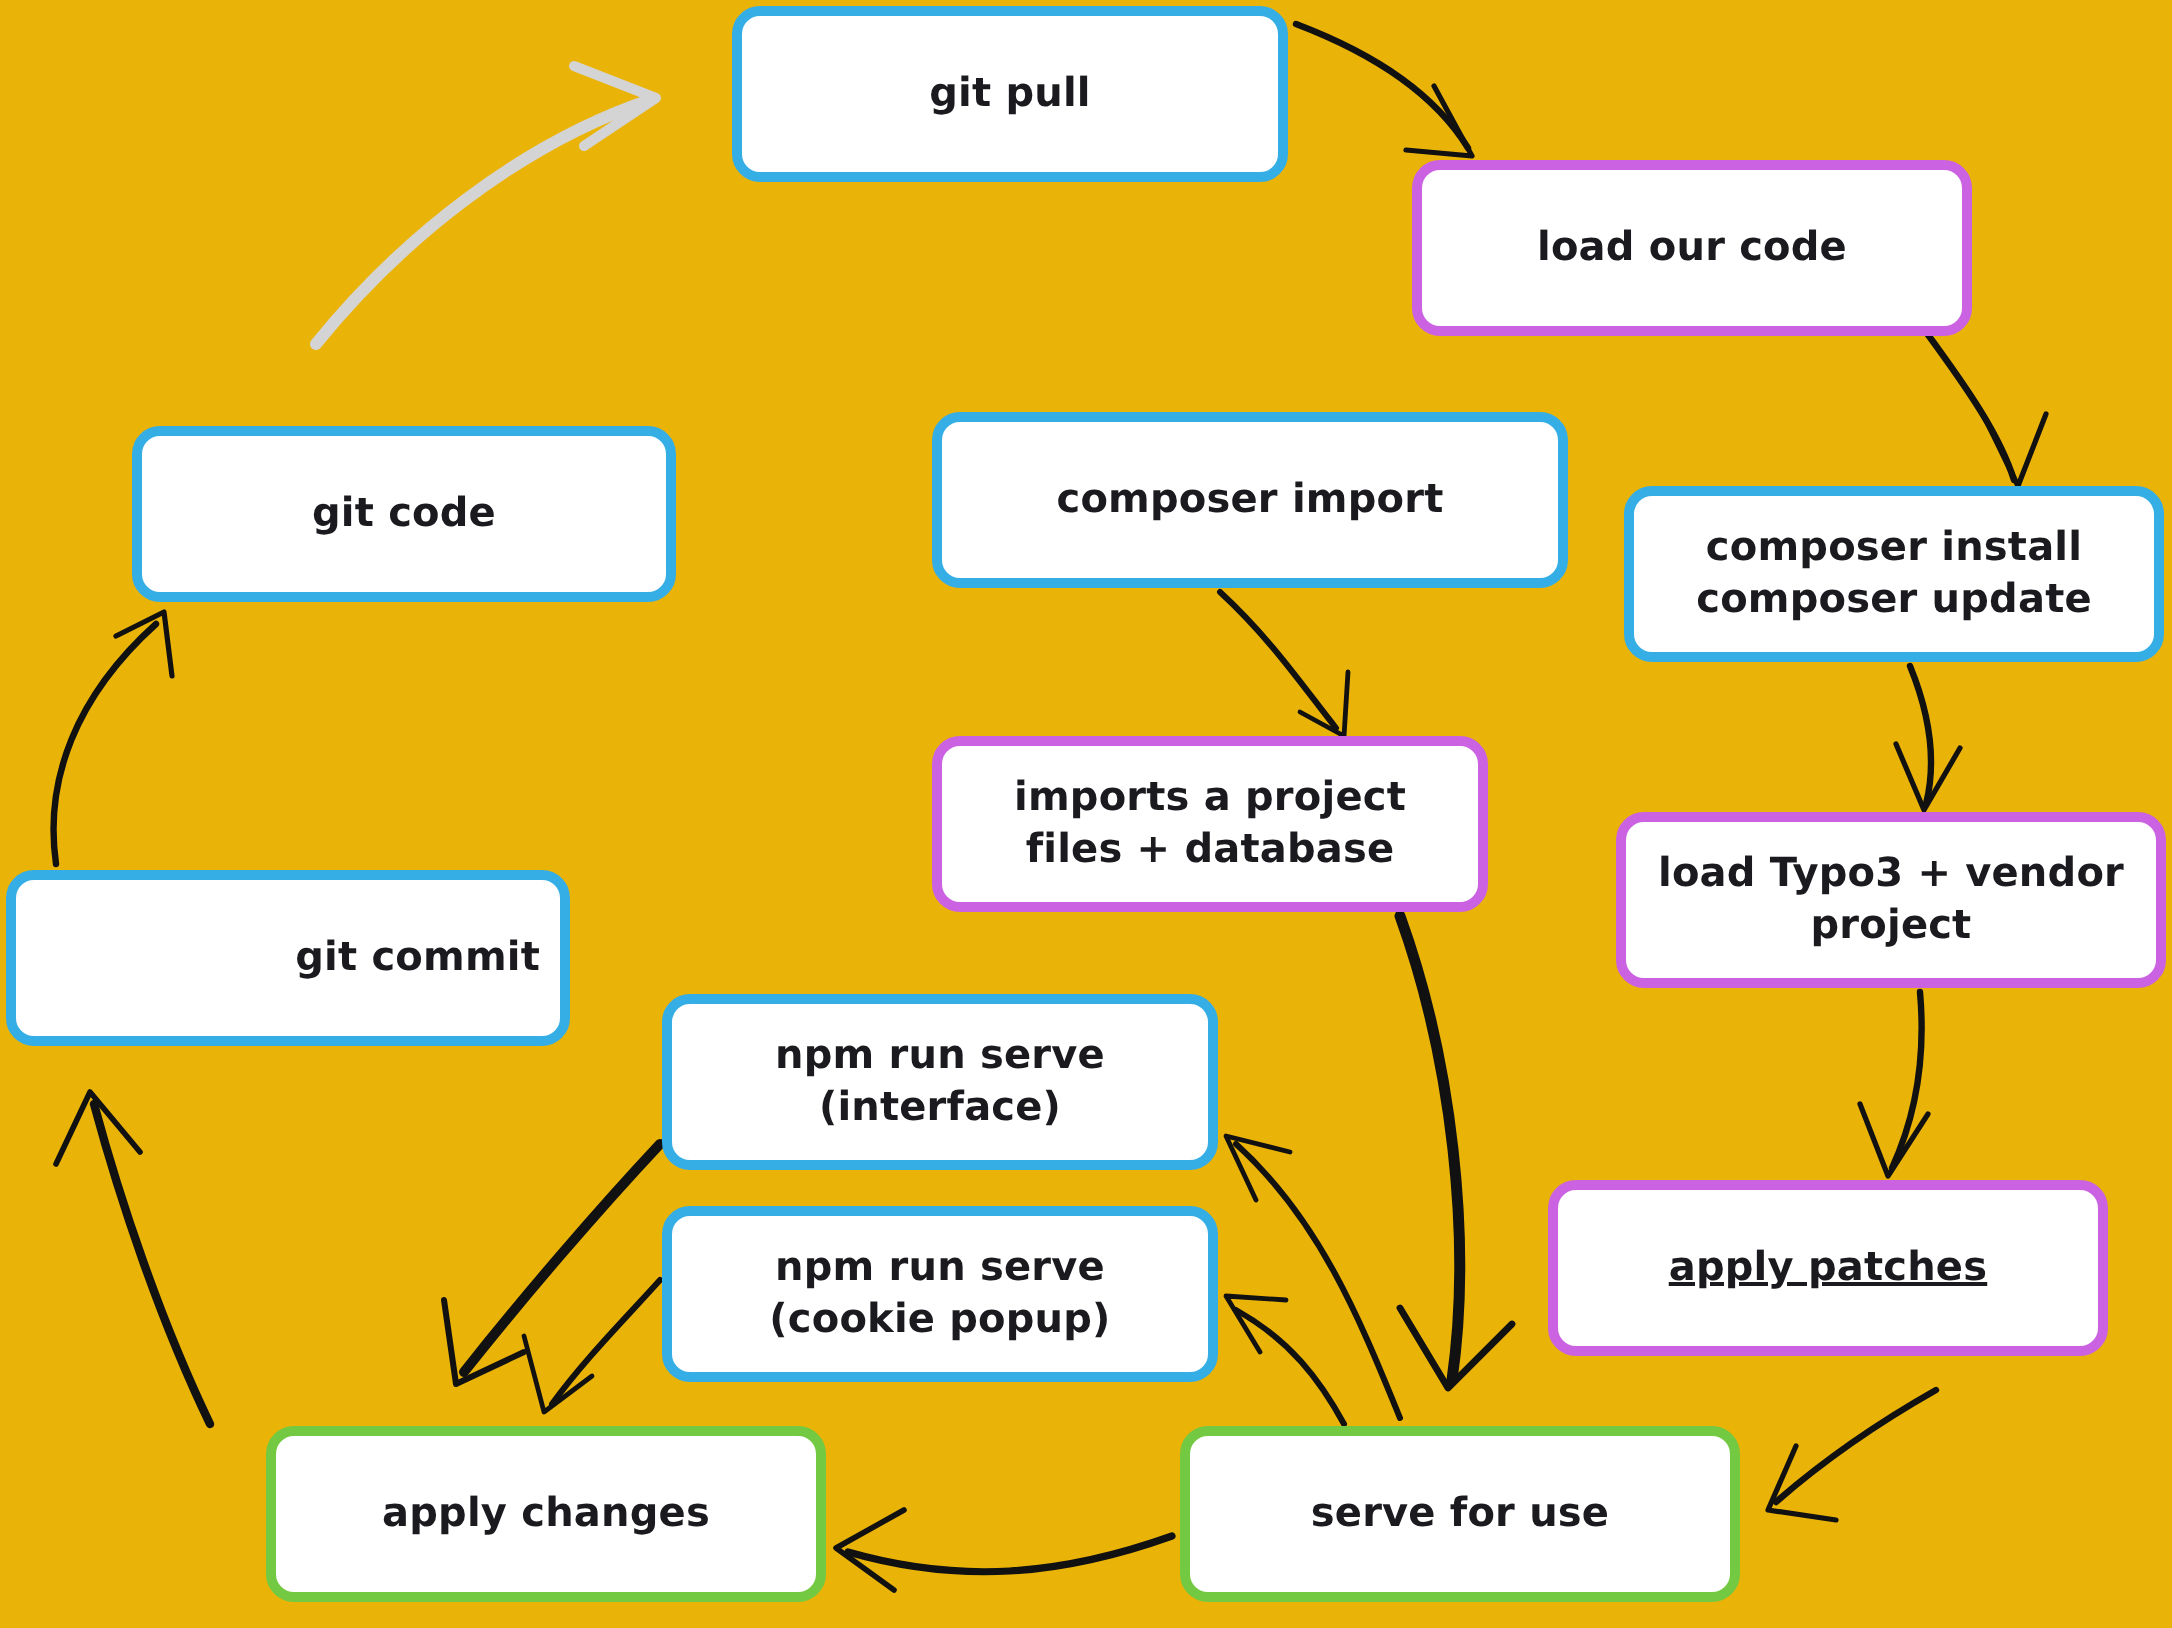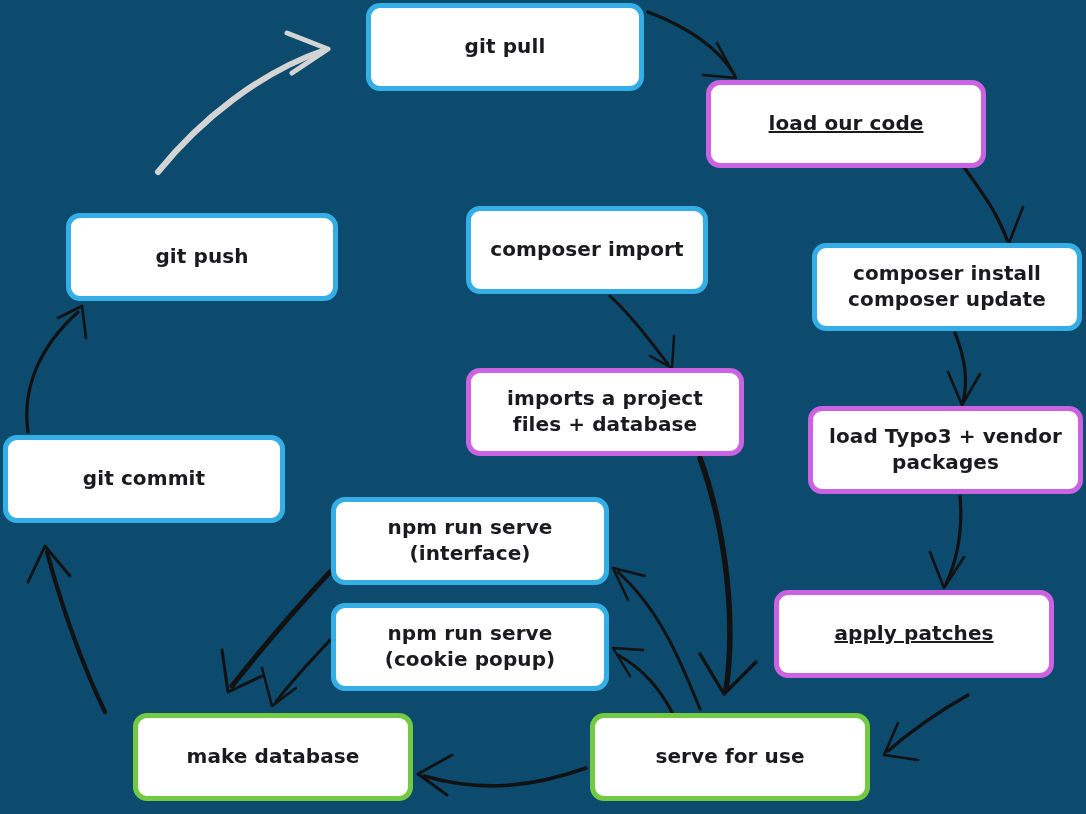--- a/index.html
+++ b/index.html
@@ -2,21 +2,21 @@
 <html><head>
 <meta charset="utf-8">
 <title>Workflow Diagram</title>
 <style>
   html,body{margin:0;padding:0;background:#ffffff;}
   body{
     width:1086px;height:814px;
     font-family:"DejaVu Sans","Liberation Sans",sans-serif;
     overflow:hidden;
   }
-  #canvas{position:relative;width:1086px;height:814px;background:#0c4a6e;}
+  #canvas{position:relative;width:1086px;height:814px;background:#eab308;}
   #arrow-layer{position:absolute;left:0;top:0;width:1086px;height:814px;pointer-events:none;}
 
   .node{
     position:absolute;
     box-sizing:border-box;
     background:#ffffff;
     border-style:solid;
     border-width:5px;
     border-radius:14px;
     display:flex;
@@ -119,55 +119,55 @@
         <path d="M700,654 L724,694 L756,662" stroke-width="3.4"></path>
       </g>
 
     </g>
   </svg>
 
   <div id="node-layer">
       <div class="node c-blue" style="left: 366px; top: 3px; width: 278px; height: 88px;">
         <span class="lbl">git pull</span>
       </div>
-      <div class="node c-purple" style="left: 706px; top: 80px; width: 280px; height: 88px; text-decoration: underline;">
+      <div class="node c-purple" style="left: 706px; top: 80px; width: 280px; height: 88px;">
         <span class="lbl">load our code</span>
       </div>
       <div class="node c-blue" style="left: 812px; top: 243px; width: 270px; height: 88px; text-align: center;">
         <span class="lbl">composer install
 composer update</span>
       </div>
       <div class="node c-purple" style="left: 808px; top: 406px; width: 275px; height: 88px;">
         <span class="lbl">load Typo3 + vendor
-packages</span>
+project</span>
       </div>
       <div class="node c-purple" style="left: 774px; top: 590px; width: 280px; height: 88px; text-decoration: underline;">
         <span class="lbl">apply patches</span>
       </div>
       <div class="node c-green" style="left: 590px; top: 713px; width: 280px; height: 88px;">
         <span class="lbl">serve for use</span>
       </div>
       <div class="node c-green" style="left: 133px; top: 713px; width: 280px; height: 88px;">
-        <span class="lbl">make database</span>
+        <span class="lbl">apply changes</span>
       </div>
       <div class="node c-blue" style="left: 331px; top: 603px; width: 278px; height: 88px;">
         <span class="lbl">npm run serve
 (cookie popup)</span>
       </div>
       <div class="node c-blue" style="left: 331px; top: 497px; width: 278px; height: 88px;">
         <span class="lbl">npm run serve
 (interface)</span>
       </div>
-      <div class="node c-blue" style="left: 3px; top: 435px; width: 282px; height: 88px;">
+      <div class="node c-blue" style="left: 3px; top: 435px; width: 282px; height: 88px; justify-content: flex-end;">
         <span class="lbl">git commit</span>
       </div>
       <div class="node c-blue" style="left: 66px; top: 213px; width: 272px; height: 88px;">
-        <span class="lbl">git push</span>
+        <span class="lbl">git code</span>
       </div>
-      <div class="node c-blue" style="left: 466px; top: 206px; width: 242px; height: 88px;">
+      <div class="node c-blue" style="left: 466px; top: 206px; width: 318px; height: 88px;">
         <span class="lbl">composer import</span>
       </div>
       <div class="node c-purple" style="left: 466px; top: 368px; width: 278px; height: 88px;">
         <span class="lbl">imports a project
 files + database</span>
       </div>
     </div>
 </div>
 
 </body></html>

